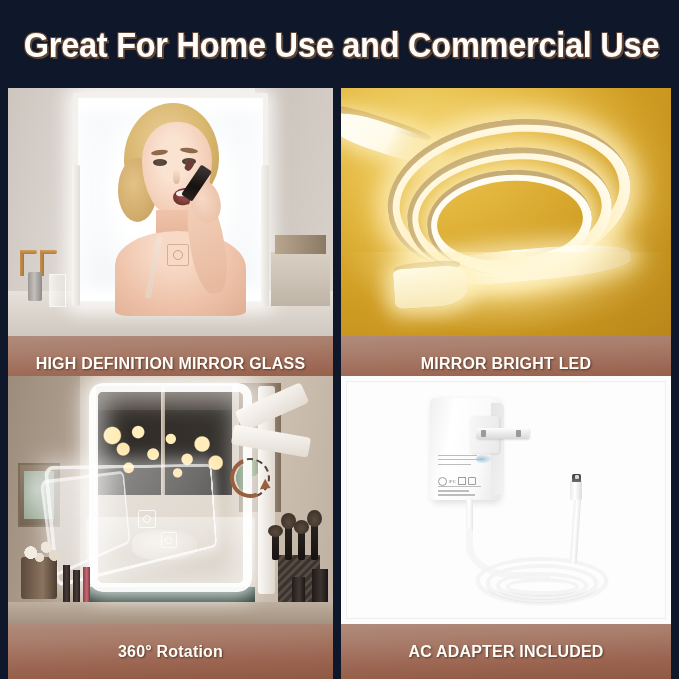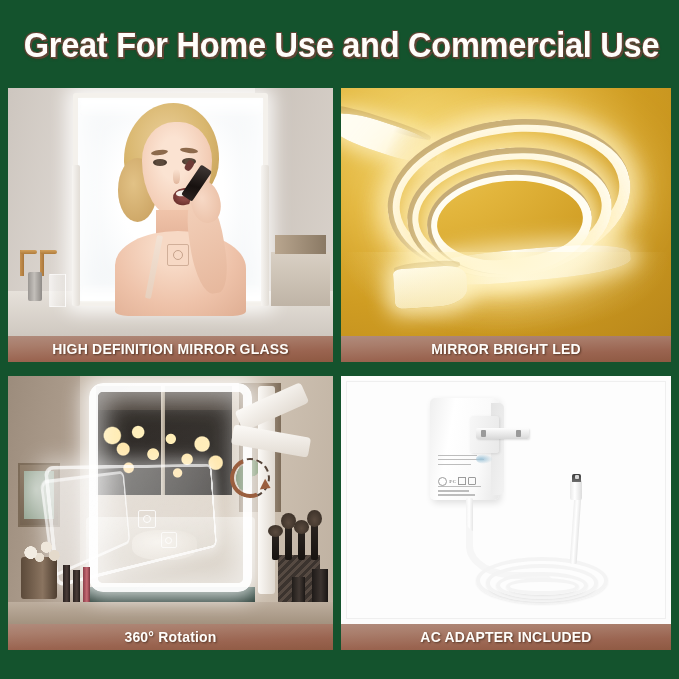--- a/index.html
+++ b/index.html
@@ -4,21 +4,21 @@
 <style>
   * { box-sizing: border-box; margin: 0; padding: 0; }
 
   body {
     width: 679px; height: 679px;
     background: #a18a77;
     font-family: "Liberation Sans", sans-serif;
     overflow: hidden;
   }
 
-  .page { position: relative; width: 679px; height: 679px; background: #14532d; }
+  .page { position: relative; width: 679px; height: 679px; background: #0f172a; }
 
   
   .title {
     position: absolute; left: 0; top: 25px; width: 679px;
     text-align: center;
     font-size: 35px; font-weight: bold; letter-spacing: -0.3px;
     color: #fffdfa;
     font-family: "Liberation Sans Narrow", "Liberation Sans", sans-serif;
     transform: scaleX(0.93); transform-origin: center;
     text-shadow:
@@ -34,24 +34,24 @@
   .c1 .photo, .c2 .photo { left:0; top:0; width:100%; height:248px; }
   .c3 .photo, .c4 .photo { left:0; top:0; width:100%; height:248px; }
 
   .cell.c1 { left:8px;   top:88px;  width:325px; }
   .cell.c2 { left:341px; top:88px;  width:330px; }
   .cell.c3 { left:8px;   top:376px; width:325px; }
   .cell.c4 { left:341px; top:376px; width:330px; }
 
   
   .caption {
-    position: absolute; left: 0; width: 100%; height: 26px;
+    position: absolute; left: 0; width: 100%; height: 56px;
     background: linear-gradient(178deg, #b08b7c 0%, #a97d6b 28%, #9a6450 68%, #8e5942 100%);
     display: flex; align-items: center; justify-content: center;
-    color: #fffdfa; font-weight: bold; font-size: 14px;
+    color: #fffdfa; font-weight: bold; font-size: 16px;
     letter-spacing: 0.2px;
     font-family: "Liberation Sans Narrow", "Liberation Sans", sans-serif;
     text-shadow: 1px 1px 2px rgba(60,35,22,.7);
     white-space: nowrap;
   }
   .c1 .caption, .c2 .caption { top: 248px; }
   .c3 .caption, .c4 .caption { top: 248px; }
   .cap-mixed { text-transform: none; }
 
   

